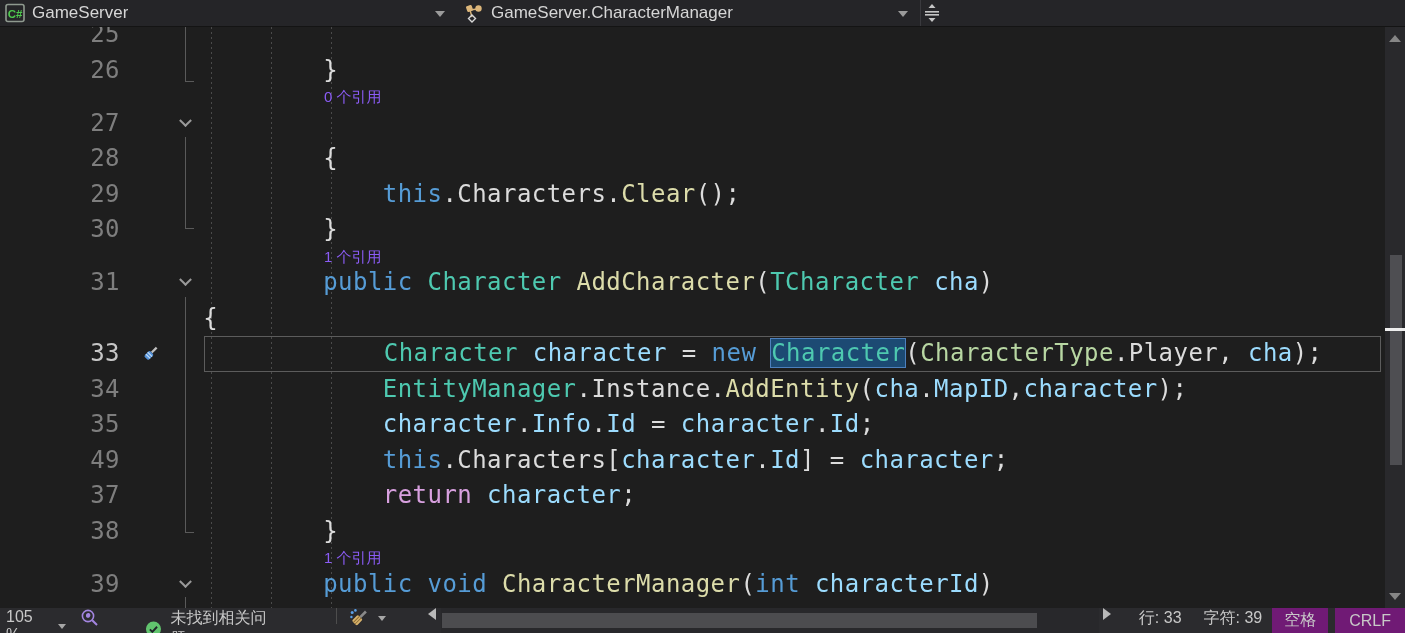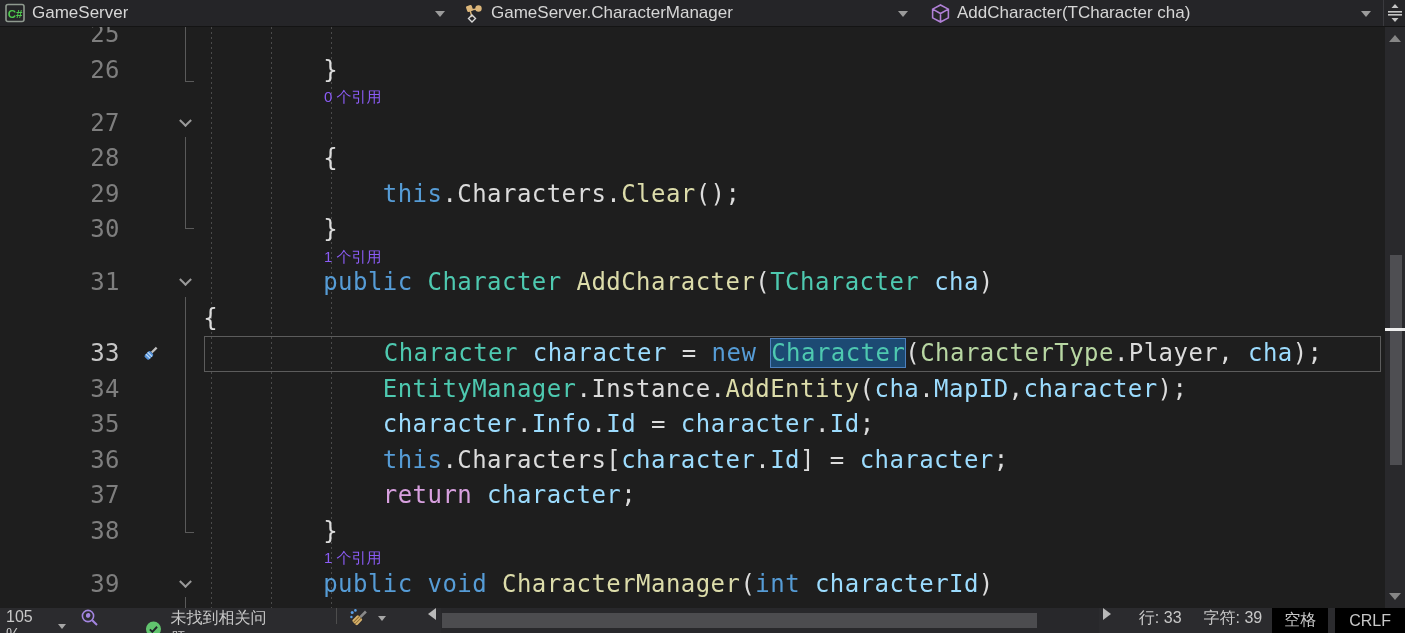--- a/index.html
+++ b/index.html
@@ -80,21 +80,21 @@
   .cleanup { display:flex; align-items:center; gap:8px; margin-left:12px; }
   .harrow-l { width:0;height:0;border-top:6px solid transparent;border-bottom:6px solid transparent;
               border-right:8px solid #b9b9b9; margin-left:42px; }
   .harrow-r { width:0;height:0;border-top:6px solid transparent;border-bottom:6px solid transparent;
               border-left:8px solid #b9b9b9; margin-left:4px; }
   .htrack { width:697px; height:25px; margin-left:5px; background:#28282b; position:relative; }
   .hthumb { position:absolute; left:1px; top:5px; height:15px; width:595px; background:#4c4c4f; }
   .pos-line { margin-left:28px; white-space:nowrap; }
   .pos-col  { margin-left:22px; white-space:nowrap; }
   .sb-btn { height:25px; display:flex; align-items:center; justify-content:center;
-            background:#000000; margin-left:10px; padding:0 12px; white-space:nowrap; }
+            background:#701a75; margin-left:10px; padding:0 12px; white-space:nowrap; }
   .sb-btn.last { margin-left:7px; padding:0 14px; }
 </style>
 </head>
 <body>
 
 <div class="navbar">
   <div class="nav-combo combo-1">
     <svg width="22" height="22" viewBox="0 0 22 22">
       <rect x="2" y="2.5" width="18" height="17" rx="2" fill="none" stroke="#8f9a8f" stroke-width="1.6"></rect>
       <text x="11" y="16" text-anchor="middle" fill="#4ec94e" font-size="11.5" font-weight="bold" font-family="Liberation Sans, sans-serif">C#</text>
@@ -104,27 +104,20 @@
   </div>
   <div class="nav-combo combo-2">
     <svg width="22" height="21" viewBox="0 0 22 21">
       <line x1="7" y1="7" x2="14" y2="6" stroke="#dcb67a" stroke-width="1.4"></line>
       <line x1="7" y1="7" x2="9" y2="14" stroke="#dcb67a" stroke-width="1.4"></line>
       <rect x="3.5" y="2.5" width="6" height="6" rx="1.2" transform="rotate(-20 6.5 5.5)" fill="#dcb67a"></rect>
       <circle cx="15.5" cy="5.5" r="3.2" fill="#dcb67a"></circle>
       <path d="M9 12 L12.5 15.5 L9 19 L5.5 15.5 Z" fill="none" stroke="#d8d8d8" stroke-width="1.4"></path>
     </svg>
     <span class="label">GameServer.CharacterManager</span>
-    <span class="nav-caret"></span>
-  </div>
-  <div class="nav-combo combo-3">
-    <svg width="21" height="21" viewBox="0 0 16 16">
-      <path fill="none" stroke="#b180d7" stroke-width="1.2" d="M8 1.5 L14 4.7 V11.3 L8 14.5 L2 11.3 V4.7 Z M2 4.7 L8 8 L14 4.7 M8 8 V14.5"></path>
-    </svg>
-    <span class="label">AddCharacter(TCharacter cha)</span>
     <span class="nav-caret"></span>
   </div>
   <div class="nav-splitter">
     <svg width="16" height="20" viewBox="0 0 16 20">
       <path d="M8 1 L11.5 5 H4.5 Z" fill="#c5c5c5"></path>
       <rect x="1" y="8" width="14" height="1.6" fill="#c5c5c5"></rect>
       <rect x="1" y="11" width="14" height="1.6" fill="#c5c5c5"></rect>
       <path d="M8 19 L4.5 15 H11.5 Z" fill="#c5c5c5"></path>
     </svg>
   </div>
@@ -217,21 +210,21 @@
         <div class="slot-fold"></div>
         <div class="code-area"><span class="plain">            </span><span class="type">EntityManager</span><span class="plain">.Instance.</span><span class="method">AddEntity</span><span class="plain">(</span><span class="var">cha</span><span class="plain">.</span><span class="var">MapID</span><span class="plain">,</span><span class="var">character</span><span class="plain">);</span></div>
       </div>
       <div class="row code">
         <div class="ln">35</div>
         <div class="slot-action"></div>
         <div class="slot-fold"></div>
         <div class="code-area"><span class="plain">            </span><span class="var">character</span><span class="plain">.</span><span class="var">Info</span><span class="plain">.</span><span class="var">Id</span><span class="plain"> = </span><span class="var">character</span><span class="plain">.</span><span class="var">Id</span><span class="plain">;</span></div>
       </div>
       <div class="row code">
-        <div class="ln">36</div>
+        <div class="ln">49</div>
         <div class="slot-action"></div>
         <div class="slot-fold"></div>
         <div class="code-area"><span class="plain">            </span><span class="kw">this</span><span class="plain">.Characters[</span><span class="var">character</span><span class="plain">.</span><span class="var">Id</span><span class="plain">] = </span><span class="var">character</span><span class="plain">;</span></div>
       </div>
       <div class="row code">
         <div class="ln">37</div>
         <div class="slot-action"></div>
         <div class="slot-fold"></div>
         <div class="code-area"><span class="plain">            </span><span class="ctrl">return</span><span class="plain"> </span><span class="var">character</span><span class="plain">;</span></div>
       </div>

